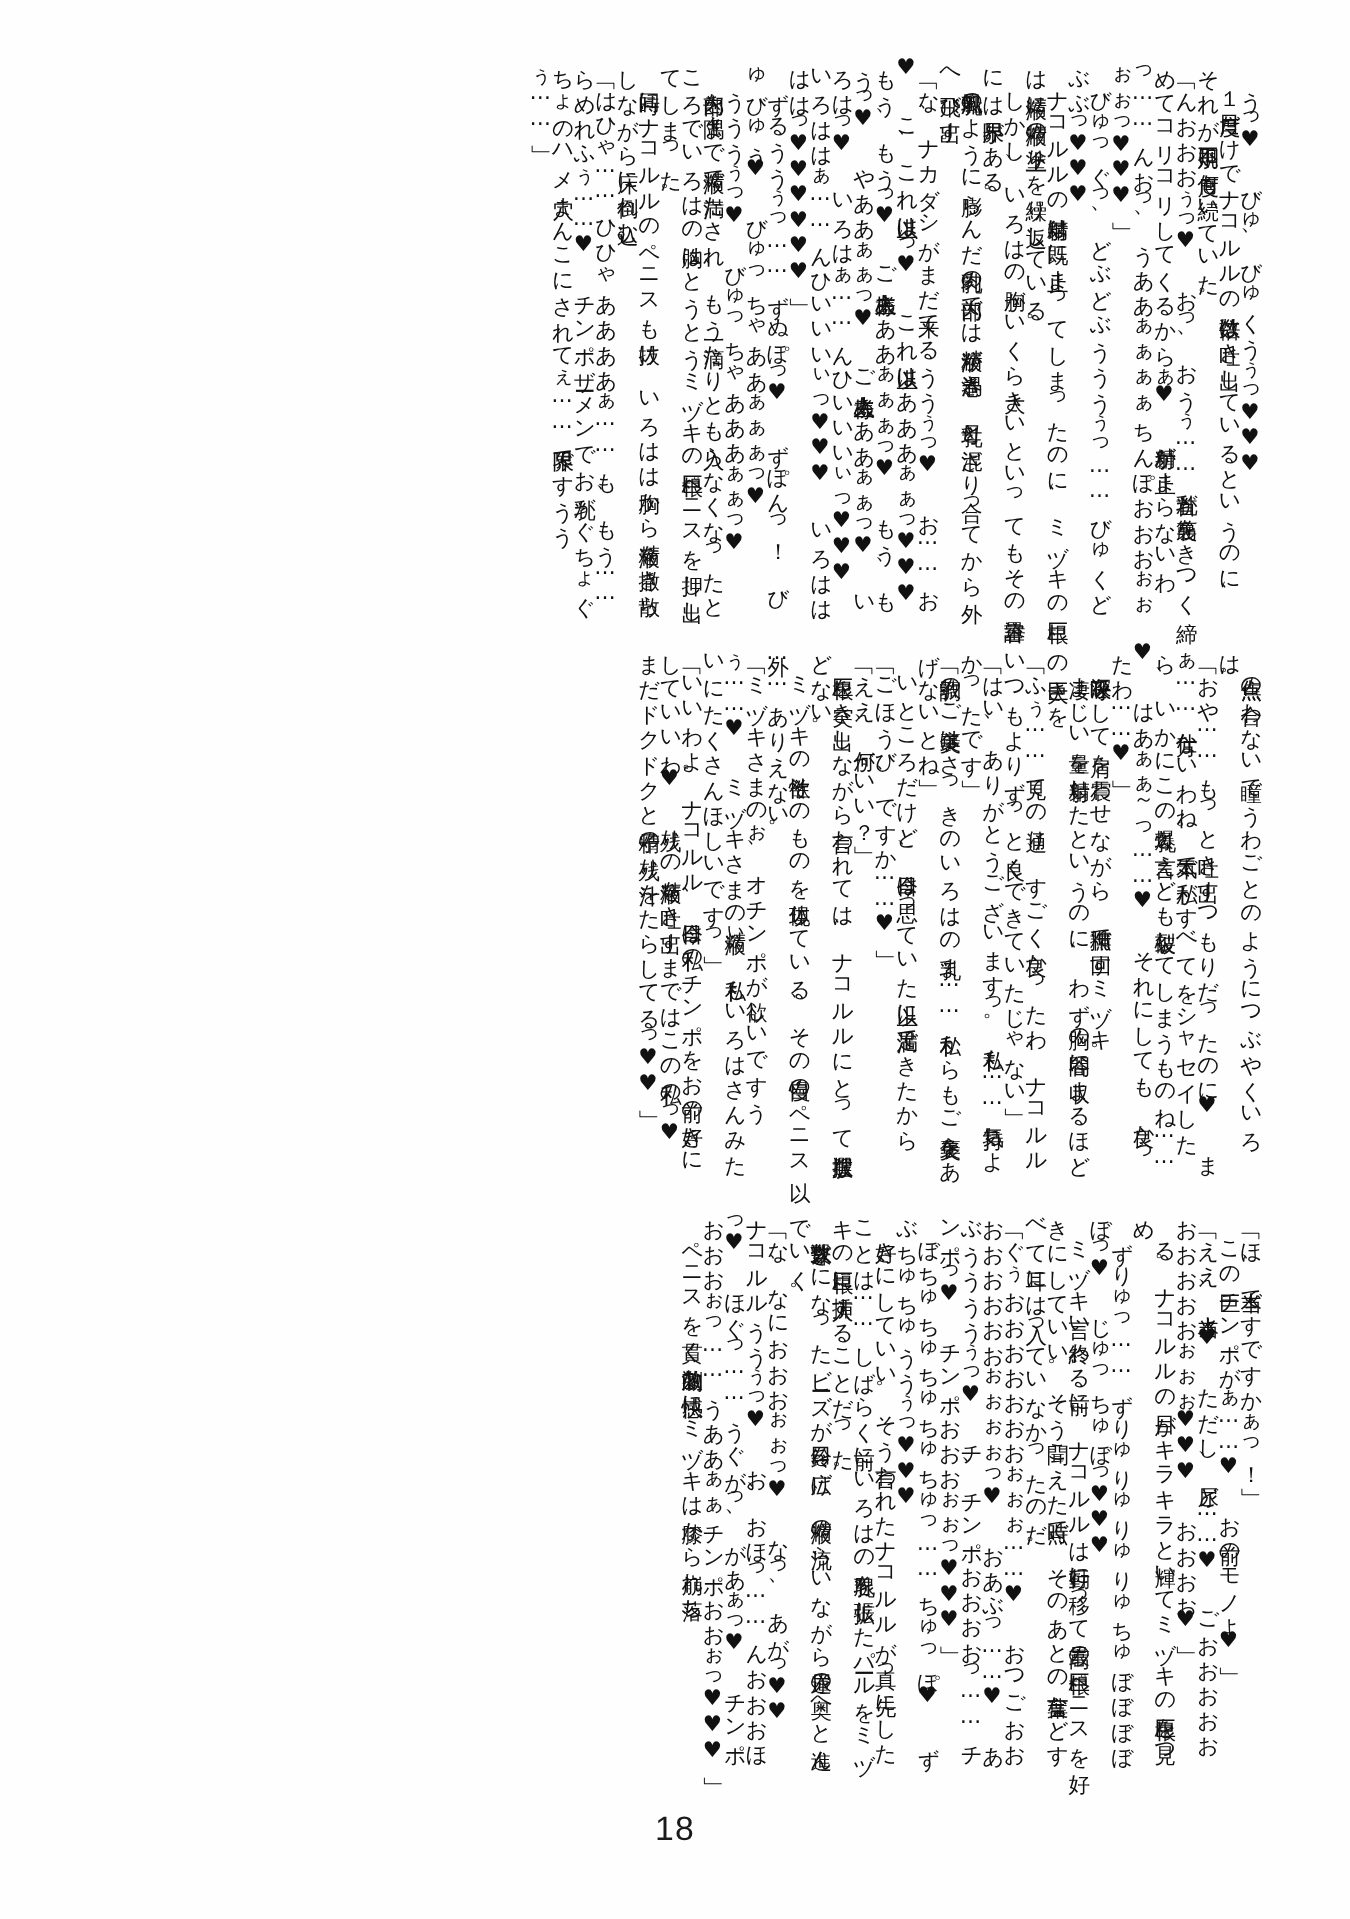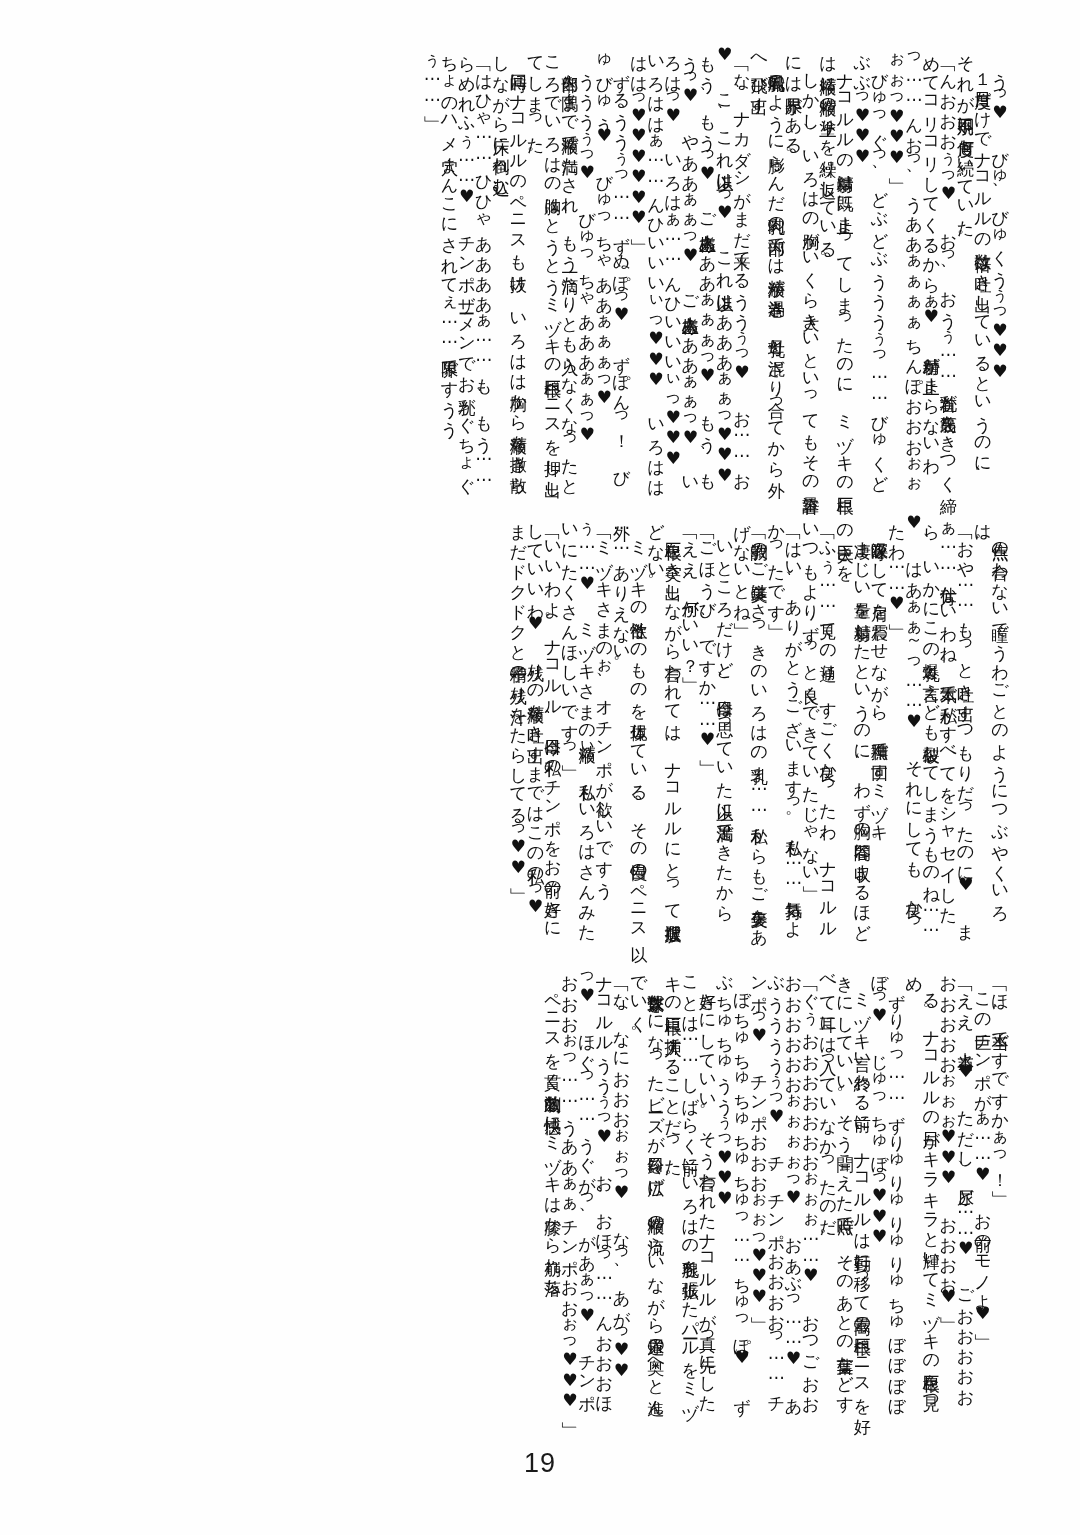--- a/index.html
+++ b/index.html
@@ -72,15 +72,15 @@
 </style>
 </head>
 <body>
 
 <div class="page">
 
   <div class="block" id="section-1"><p>うっ♥　びゅ、びゅくうぅっ♥♥♥</p><p>１度目だけでナコルルの数倍は吐き出しているというのに、それが不規則に何度も続いていた。</p><p>「んおおおぅっ♥　おっ、おうぅ……乳首が裏筋をきつく締めてコリコリしてくるからぁ♥　射精が止まらないわっ……んおっ、うああぁぁぁぁちんぽおおおぉぉぉぉっ♥♥♥」</p><p>びゅっぐっ、どぶどぶうううぅっ……びゅくどぶぶっ♥♥♥</p><p>ナコルルの射精は既に止まってしまったのに、ミヅキの巨根は精液に精液の上塗りを繰り返している。</p><p>しかし、いろはの胸がいくら大きいといってもその許容量には限界がある。</p><p>乳風船のように膨らんだ乳肉の内部では精液が渦巻き、母乳と混ざり合ってから外へ飛び出す。</p><p>「な、ナカダシがまだ来てるううぅっ♥　お……お♥　こ、これ以上はっ♥　これ以上はあああぁぁっ♥♥♥　もう、もうっ♥　ご主人様あああぁぁぁっ♥　もう、もうっ♥　やああぁぁっ♥　ご主人様あああぁぁっ♥　いろはっ♥　いろはぁ……んひいいいぃっ♥♥♥　いろははぁ……んひいいいぃっ♥♥♥　いろははははっ♥♥♥♥♥♥」</p><p>ずるううぅっ……ずぬぽっ♥　ずぽんっ！　びゅびゅう♥　びゅっちゃああぁぁぁっ♥</p><p>うううぅっ♥　びゅっちゃあああぁぁっ♥</p><p>内部を隅々まで精液で満たされ、もう一滴たりとも入らなくなったところでいろはの胸はとうとうミヅキの巨根ペニスを押し出してしまった。</p><p>同時にナコルルのペニスも抜け、いろはは胸から精液を撒き散らしながら床に倒れ込む。</p><p>「はひゃ……ひひゃああああぁ……も、もう……らめれふぅ……♥　チンポザーメンでお乳がぐちょぐちょのハメ穴まんこにされてぇ……限界ですううぅ……」</p></div>
   <div class="block" id="section-2"><p>焦点の合わない瞳でうわごとのようにつぶやくいろは。</p><p>「おや……もっと吐き出すつもりだったのに♥　まぁ……仕方ないわね。本気で私がすべてをシャセイしたら、いかにこの爆乳と言えども破裂してしまうものね……♥　はあぁぁ～っ……♥　それにしても　良かったわ……♥」</p><p>深呼吸をして肩を震わせながら、精撫で回すミヅキ。</p><p>凄まじい量を射精したというのに、わず胸の谷間に収まるほどの巨大さを</p><p>「ふぅ……見ての通り、すごく良かったわ、ナコルルいつもよりずっと良くできていたじゃない」</p><p>「はい、ありがとうございますっ。私も……気持ちよかったです」</p><p>「調教のご褒美はさっきのいろはの乳ま……私からもご褒美をあげないとね」</p><p>いところだけど、今日は思っていた以上に満足できたから</p><p>「ごほうび、ですか……♥」</p><p>「ええ、何がいい？」</p><p>巨根を突き出しながら言われては、ナコルルにとって選択肢などない。</p><p>ミヅキの性欲そのものを体現している、その自慢のペニス以外……ありえない。</p><p>「ミヅキさまのぉ、オチンポが欲しいですうぅ……♥　ミヅキさまの精液ぃ、私もいろはさんみたいにたくさんほしいですっ」</p><p>「いいわよ。ナコルル、今日は私のチンポをお前の好きにしていいわ♥　残りの精液を吐き出すまではこの私のっ♥　まだドクドクと精子の残り汁をたらしてるっ♥♥」</p></div>
   <div class="block" id="section-3"><p>「ほ、本当ですですかぁっ！」</p><p>この巨チンポがぁ……♥　お前のモノよ♥」</p><p>「ええ、本当よ♥　ただし、尿ど……♥　ごおおおおおおおおおおぉぉぉ♥♥♥　おおおお♥」</p><p>る。ナコルルの目がキラキラと輝いてミヅキの巨根を見つめ</p><p>ずりゅっ……ずりゅりゅりゅりゅちゅぼぼぼぼぼっ♥　じゅっちゅぼっ♥♥♥</p><p>ミヅキ言い終わる前に、ナコルルは行動に移って最高の巨根ペニスを好きにしていい。そう聞こえた時点で、そのあとの言葉などすべて耳には入っていなかったのだ。</p><p>「ぐぅおおおおおおおぉぉぉ……♥　おつごおおおおおおおおぉぉぉぉっ♥　おあぶっ……♥　あぶううううぅっ♥　チ、チンポおおおおっ……チンポっ♥　チンポおおおぉぉっ♥♥♥」</p><p>ぼちゅちゅちゅちゅちゅっ……ちゅっぽ♥　ずぶちゅちゅううぅっ♥♥♥</p><p>好きにしていい。そう言われたナコルルが真っ先にしたことは……しばらく前にいろはの乳腺を拡張したパールをミヅキの巨根に挿入することだった。</p><p>数珠繋ぎになったビーズが鈴口を広げ、精液の流らいながら尿道の奥へと進んでいく。</p><p>「な、なにおおおぉぉっ♥　なっ、あがっ♥♥　ナコルルううぅっ♥　お、おほっ……んおおおほっ♥　ほぐっ……うぐがっ、があぁっ♥　チンポおおおぉっ……うああぁぁチンポおおぉっ♥♥♥」</p><p>ペニスを貫く刺激的な快感にミヅキは膝から崩れ落ち、</p></div>
 
-  <div class="page-number">19</div>
+  <div class="page-number">18</div>
 
 </div>
 
 </body></html>

